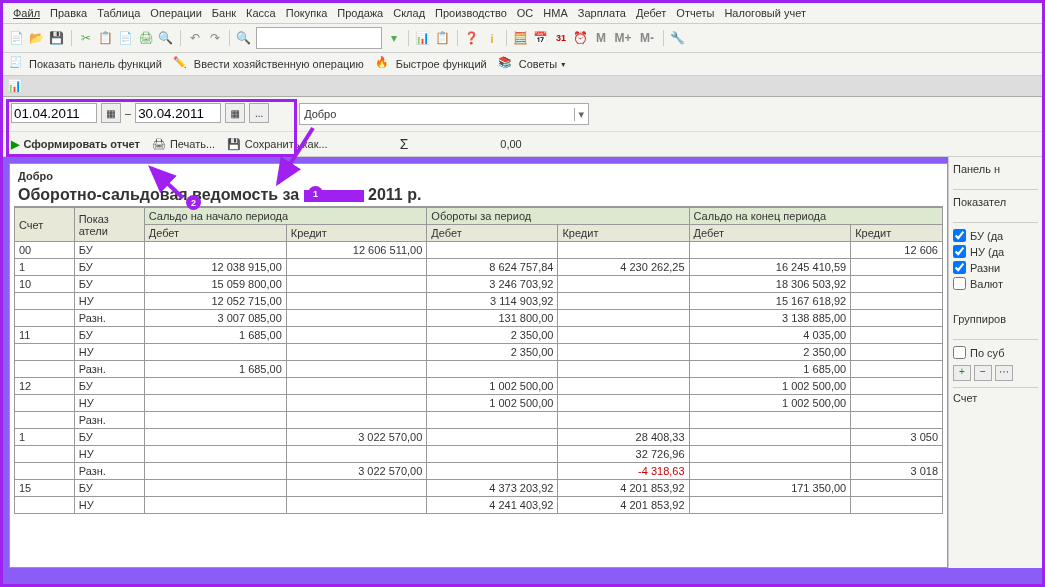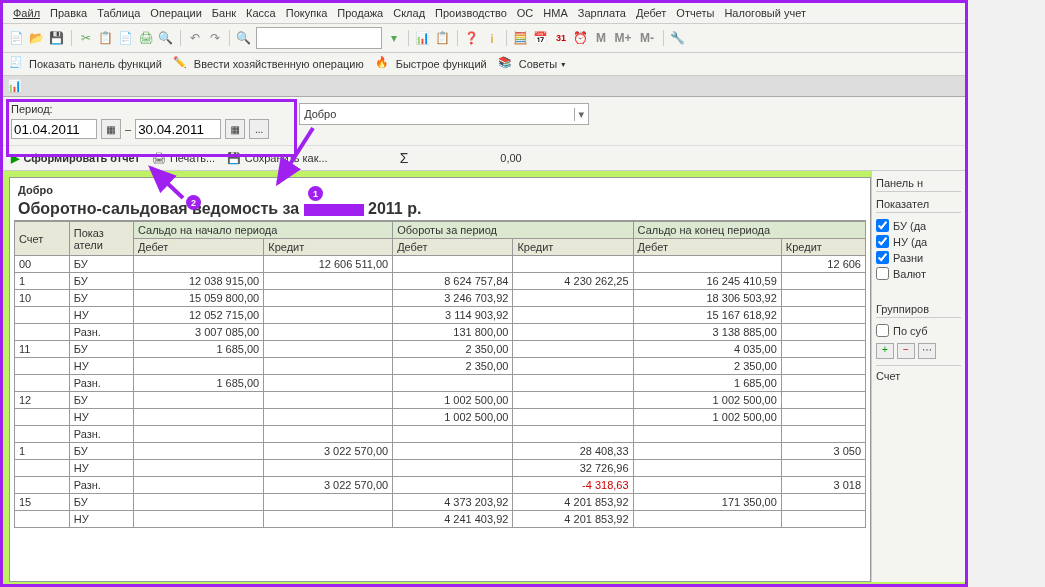--- a/index.html
+++ b/index.html
@@ -1,16 +1,16 @@
 <!DOCTYPE html>
 <html><head>
 <meta charset="utf-8">
 <style>
 html,body{margin:0;padding:0;font-family:Arial,sans-serif;font-size:11px;color:#333;background:#f0f0f0}
-.app{width:968px;height:587px;position:relative;border:3px solid #a020f0;box-sizing:border-box;overflow:hidden;background:#bef264}
+.app{width:1045px;height:587px;position:relative;border:3px solid #a020f0;box-sizing:border-box;overflow:hidden;background:#8b5cf6}
 .menubar{display:flex;gap:2px;padding:2px 6px;background:#f4f4f0;border-bottom:1px solid #ccc}
 .menubar span{padding:2px 4px;cursor:pointer}
 .menubar span u{text-decoration:underline}
 .toolbar{display:flex;align-items:center;gap:4px;padding:3px 6px;background:#f4f4f0;border-bottom:1px solid #ccc}
 .tbtn{width:16px;height:16px;display:inline-flex;align-items:center;justify-content:center;font-size:12px;color:#5a5}
 .sep{width:1px;height:16px;background:#ccc;margin:0 2px}
 .tinput{width:120px;height:18px;border:1px solid #aaa;background:#fff}
 .toolbar2{display:flex;align-items:center;gap:12px;padding:3px 6px;background:#f4f4f0;border-bottom:1px solid #ccc}
 .toolbar2 .item{display:flex;align-items:center;gap:4px;cursor:pointer}
 .icon16{width:16px;height:16px;display:inline-block}
@@ -35,21 +35,21 @@
 .rtitle{font-weight:bold;padding:2px 4px}
 .rhead{font-weight:bold;font-size:16px;padding:2px 4px;border-bottom:1px solid #999}
 .redact{display:inline-block;width:60px;height:12px;background:#a020f0;vertical-align:middle}
 table{border-collapse:collapse;width:100%;font-size:11px}
 th,td{border:1px solid #999;padding:2px 4px;text-align:left;white-space:nowrap}
 th{background:#e8e8d8;font-weight:normal}
 th.sh{background:#dde8d0}
 .num{text-align:right}
 .neg{color:#c00}
 .sidepanel{width:85px;background:#f4f4f0;border-left:1px solid #ccc;padding:6px 4px;font-size:11px;overflow:hidden}
-.sidehdr{font-weight:normal;color:#333;margin-bottom:6px;border-bottom:1px solid #ccc;padding-bottom:2px}
+.sidehdr{font-weight:normal;color:#333;margin-bottom:6px;border-bottom:1px solid #ccc;padding-bottom:14px}
 .chk{display:flex;align-items:center;gap:4px;margin:3px 0}
 .chk input{margin:0}
 .sbtns{display:flex;gap:3px;margin-top:6px}
 .sbtn{width:16px;height:14px;border:1px solid #aaa;background:#eee;font-size:10px;text-align:center;line-height:12px}
 .arrow-ann{position:absolute;pointer-events:none}
 .arrow1{left:260px;top:120px;width:60px;height:70px}
 .arrow2{left:140px;top:160px;width:50px;height:40px}
 .badge{position:absolute;width:15px;height:15px;border-radius:50%;background:#a020f0;color:#fff;font-size:9px;display:flex;align-items:center;justify-content:center;font-weight:bold}
 </style>
 </head>
@@ -130,21 +130,20 @@
   </div>
 </div>
 
 <div class="tabbar">
   <span class="tbtn">📊</span>
 </div>
 
 <div class="params">
   <div class="periodbox"></div>
   <div class="pgroup">
-    <div class="plabel">Период:</div>
     <div class="daterow">
       <input class="datein" value="01.04.2011" style="">
       <div class="calbtn">▦</div>
       <span>–</span>
       <input class="datein" value="30.04.2011" style="">
       <div class="calbtn">▦</div>
       <div class="calbtn">...</div>
     </div>
   </div>
   <div class="pgroup" style="margin-left:10px">

